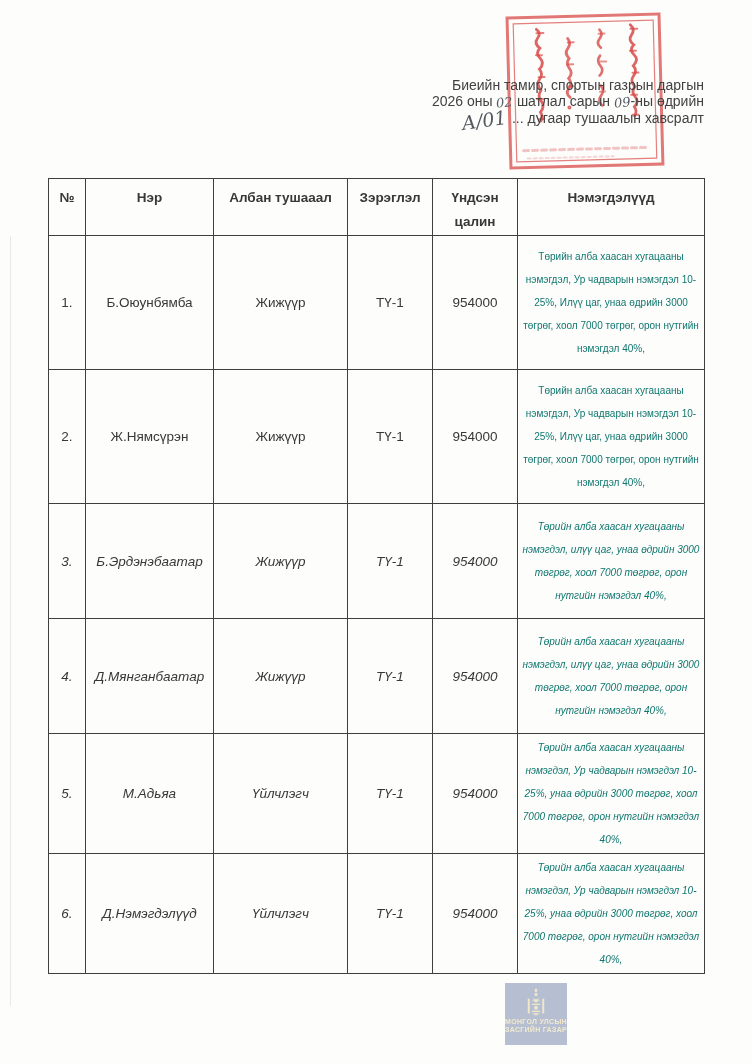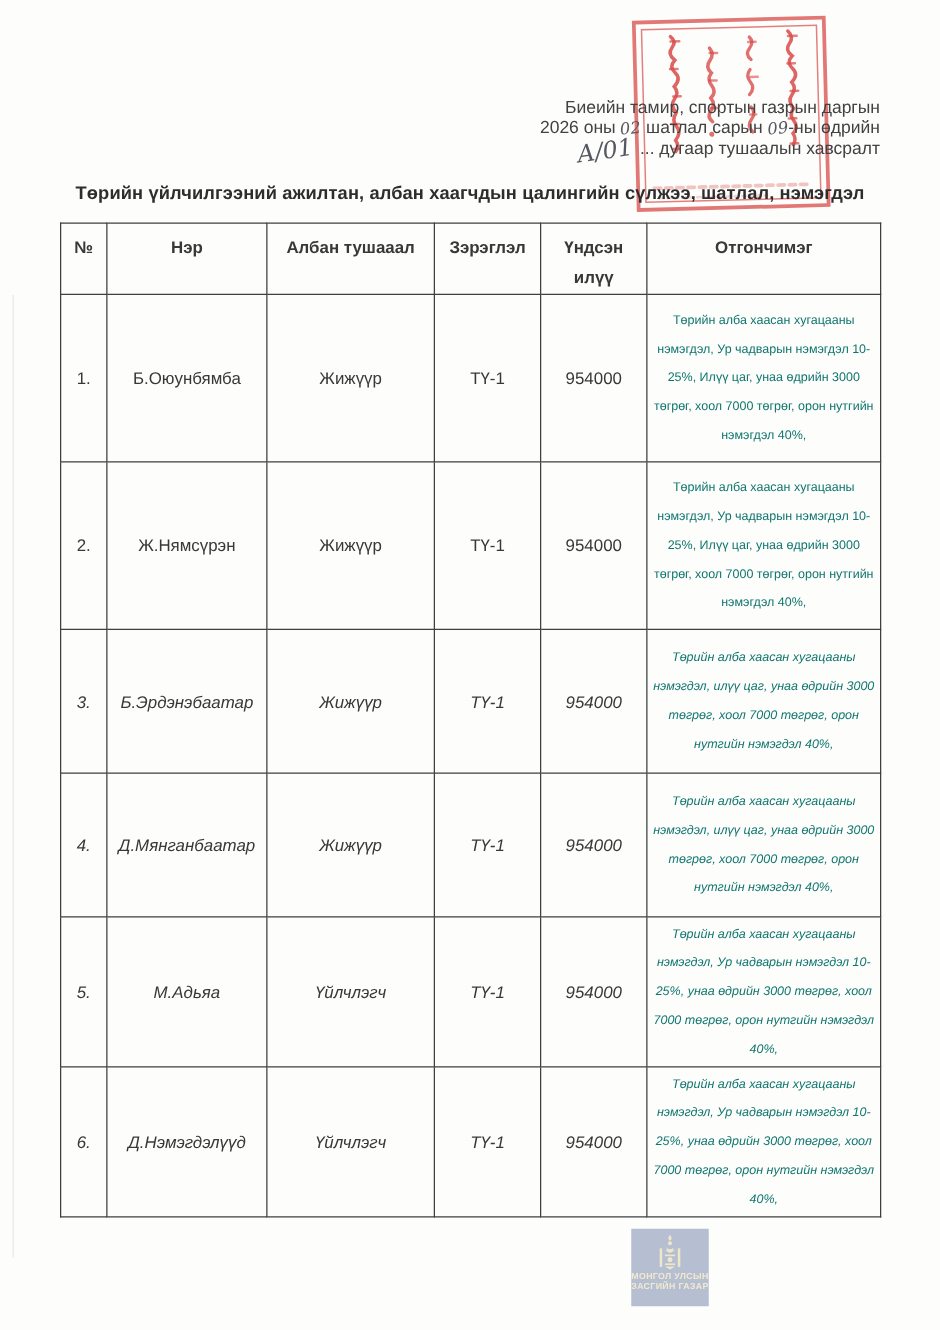--- a/index.html
+++ b/index.html
@@ -102,39 +102,38 @@
       <span class="hw hw-sm">02</span>
       <span>шатлал сарын</span>
       <span class="hw hw-sm">09</span><span>-ны өдрийн</span>
     </div>
     <div>
       <span class="hw hw-lg">А/01</span>
       <span>... дугаар тушаалын  хавсралт</span>
     </div>
   </div>
 
-  <h1 class="title">Төрийн үйлчилгээний ажилтан, албан хаагчдын цалингийн сүлжээ, шатлал, нэмэгдэл</h1>
 
   <table class="salary">
     <colgroup>
       <col style="width:37px">
         <col style="width:128px">
         <col style="width:134px">
       <col style="width:85px">
         <col style="width:85px">
         <col style="width:187px">
     </colgroup>
     <thead>
       <tr>
         <th>№</th>
         <th>Нэр</th>
         <th>Албан тушааал</th>
         <th>Зэрэглэл</th>
-        <th>Үндсэн илүү</th>
-        <th>Отгончимэг</th>
+        <th>Үндсэн цалин</th>
+        <th>Нэмэгдэлүүд</th>
       </tr>
     </thead>
     <tbody id="tbody">
         <tr>
           <td class="c-no">1.</td>
           <td class="c-name">Б.Оюунбямба</td>
           <td class="c-position">Жижүүр</td>
           <td class="c-grade">ТҮ-1</td>
           <td class="c-salary">954000</td>
           <td class="c-benefits">Төрийн алба хаасан хугацааны нэмэгдэл, Ур чадварын нэмэгдэл 10-25%, Илүү цаг, унаа өдрийн 3000 төгрөг, хоол 7000 төгрөг, орон нутгийн нэмэгдэл 40%,</td>

